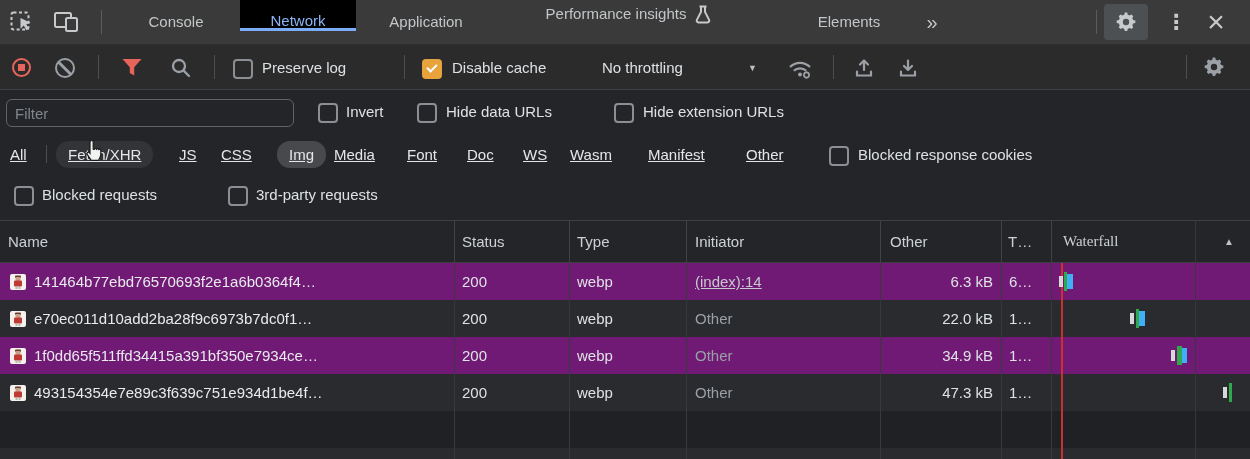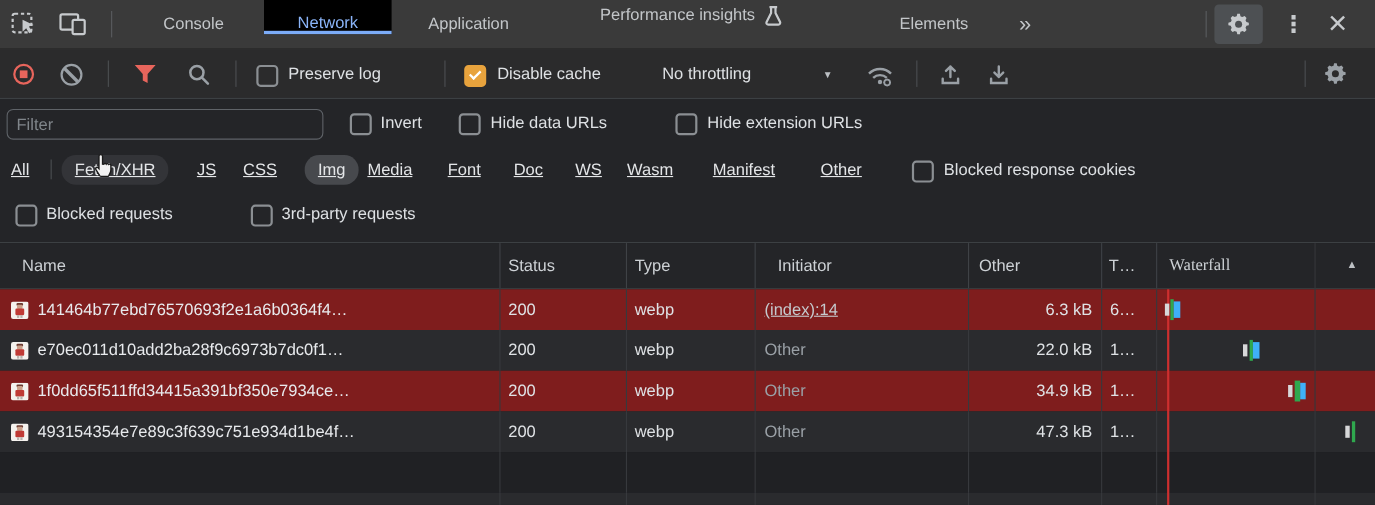--- a/index.html
+++ b/index.html
@@ -41,25 +41,25 @@
   .tf.hover{background:#333438;}
   .tf.selected{background:#47494d;}
   .band .vsep{background:#4c4f52;}
   
   .table{position:absolute;top:221px;left:0;right:0;bottom:0;background:#202124;}
   .grid{display:grid;grid-template-columns:455px 115px 117px 194px 121px 50px 198px;}
   .hrow{height:42px;background:#242528;border-bottom:1px solid #3c4043;box-sizing:border-box;}
   .hcell{line-height:41px;color:#cdd1d5;border-right:1px solid #3f4246;box-sizing:border-box;white-space:nowrap;overflow:hidden;position:relative;}
   .hcell:last-child{border-right:none;}
   .trow{height:37px;}
-  .trow.odd{background:#7f1d1d;}
+  .trow.odd{background:#701a75;}
   .trow.even{background:#2a2b2e;}
   .cell{line-height:37px;border-right:1px solid #37393d;box-sizing:border-box;white-space:nowrap;overflow:hidden;display:flex;align-items:center;}
   .cell:last-child{border-right:none;}
-  .pl8{padding-left:20px;}
+  .pl8{padding-left:8px;}
   .c-name{color:#e8eaed;}
   .favicon{margin-left:10px;margin-right:8px;display:flex;flex:none;}
   .c-status,.c-type,.c-time{color:#dfe2e5;padding-left:7px;}
   .c-init{padding-left:8px;}
   .initlink{color:#c5c9cd;text-decoration:underline;}
   .initother{color:#9aa0a6;}
   .c-size{color:#dfe2e5;justify-content:flex-end;padding-right:8px;}
   .sortarrow{position:absolute;right:16px;top:0;font-size:10px;color:#bdc1c5;}
   .wf-redline{position:absolute;top:42px;bottom:0;width:2px;background:#cd2f2f;}
   .wf-gridline{position:absolute;top:0;bottom:0;width:1px;background:#35373b;}

